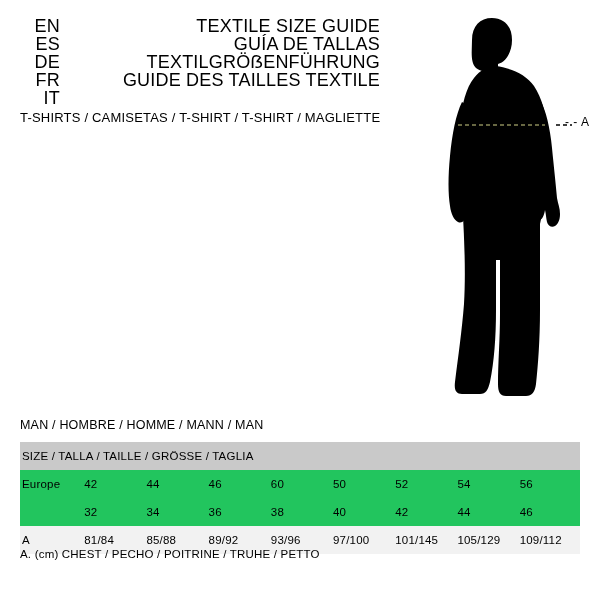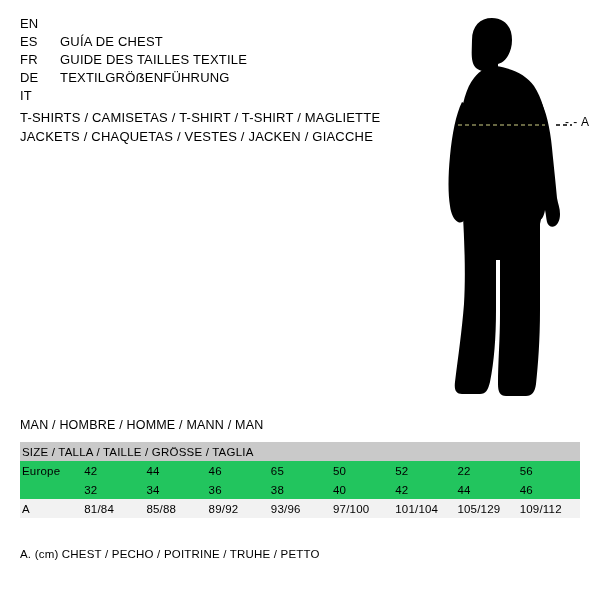--- a/index.html
+++ b/index.html
@@ -26,22 +26,23 @@
   .lang-block {
     position: absolute;
     left: 20px;
     top: 16px;
     width: 360px;
   }
   .lang-row {
     display: flex;
     align-items: baseline;
     height: 18px;
-    font-size: 13px;
-    letter-spacing: 0.2px;
+    font-size: 18px;
+    letter-spacing: 0.2px;
+    text-align: right;
   }
   .lang-code {
     width: 40px;
     flex: 0 0 40px;
   }
   .lang-text {
     flex: 1 1 auto;
   }
 
   
@@ -89,21 +90,21 @@
   table.size-table {
     position: absolute;
     left: 20px;
     top: 442px;
     width: 560px;
     border-collapse: collapse;
     font-size: 11.5px;
     table-layout: fixed;
   }
   table.size-table td {
-    height: 19px;
+    height: 28px;
     padding: 0 0 0 2px;
     vertical-align: middle;
     letter-spacing: 0.2px;
   }
   tr.header-row td {
     background: #c9c9c9;
     font-size: 11.5px;
   }
   tr.row-a td,
   tr.row-c td {
@@ -129,41 +130,41 @@
   }
 </style>
 </head>
 <body>
 
 <div class="page">
 
   <div class="lang-block">
     <div class="lang-row">
       <span class="lang-code">EN</span>
+      <span class="lang-text">TEXTILE SIZE GUIDE</span>
     </div>
     <div class="lang-row">
       <span class="lang-code">ES</span>
-      <span class="lang-text">GUÍA DE CHEST</span>
+      <span class="lang-text">GUÍA DE TALLAS</span>
+    </div>
+    <div class="lang-row">
+      <span class="lang-code">DE</span>
+      <span class="lang-text">TEXTILGRÖẞENFÜHRUNG</span>
     </div>
     <div class="lang-row">
       <span class="lang-code">FR</span>
       <span class="lang-text">GUIDE DES TAILLES TEXTILE</span>
     </div>
     <div class="lang-row">
-      <span class="lang-code">DE</span>
-      <span class="lang-text">TEXTILGRÖẞENFÜHRUNG</span>
-    </div>
-    <div class="lang-row">
       <span class="lang-code">IT</span>
     </div>
   </div>
 
   <div class="category-block">
     <div class="category-line">T-SHIRTS / CAMISETAS / T-SHIRT / T-SHIRT / MAGLIETTE</div>
-    <div class="category-line">JACKETS / CHAQUETAS / VESTES / JACKEN / GIACCHE</div>
   </div>
 
   <div class="figure-wrap">
     <svg class="figure-svg" width="200" height="395" viewBox="0 0 200 395">
 
       <path fill="#000000" d="M72,30 C72,16 80,8 92,8 C104,8 112,16 112,30 C112,42 106,52 98,54 L98,62 C98,62 84,64 76,58 C70,52 72,40 72,30 Z"></path>
 
       <path fill="#000000" d="M96,56
         C110,58 126,64 134,76
         C142,88 146,104 148,122
@@ -219,45 +220,45 @@
   <table class="size-table">
     <tbody>
       <tr class="header-row">
         <td class="label-col" colspan="9">SIZE / TALLA / TAILLE / GRÖSSE / TAGLIA</td>
       </tr>
       <tr class="row-a">
         <td class="label-col">Europe</td>
         <td class="val-col">42</td>
         <td class="val-col">44</td>
         <td class="val-col">46</td>
-        <td class="val-col">65</td>
+        <td class="val-col">60</td>
         <td class="val-col">50</td>
         <td class="val-col">52</td>
-        <td class="val-col">22</td>
+        <td class="val-col">54</td>
         <td class="val-col">56</td>
       </tr>
       <tr class="row-c">
         <td class="label-col"></td>
         <td class="val-col">32</td>
         <td class="val-col">34</td>
         <td class="val-col">36</td>
         <td class="val-col">38</td>
         <td class="val-col">40</td>
         <td class="val-col">42</td>
         <td class="val-col">44</td>
         <td class="val-col">46</td>
       </tr>
       <tr class="row-d">
         <td class="label-col">A</td>
         <td class="val-col">81/84</td>
         <td class="val-col">85/88</td>
         <td class="val-col">89/92</td>
         <td class="val-col">93/96</td>
         <td class="val-col">97/100</td>
-        <td class="val-col">101/104</td>
+        <td class="val-col">101/145</td>
         <td class="val-col">105/129</td>
         <td class="val-col">109/112</td>
       </tr>
     </tbody>
   </table>
 
   <div class="footnote">A. (cm) CHEST / PECHO / POITRINE / TRUHE / PETTO</div>
 
 </div>
 

